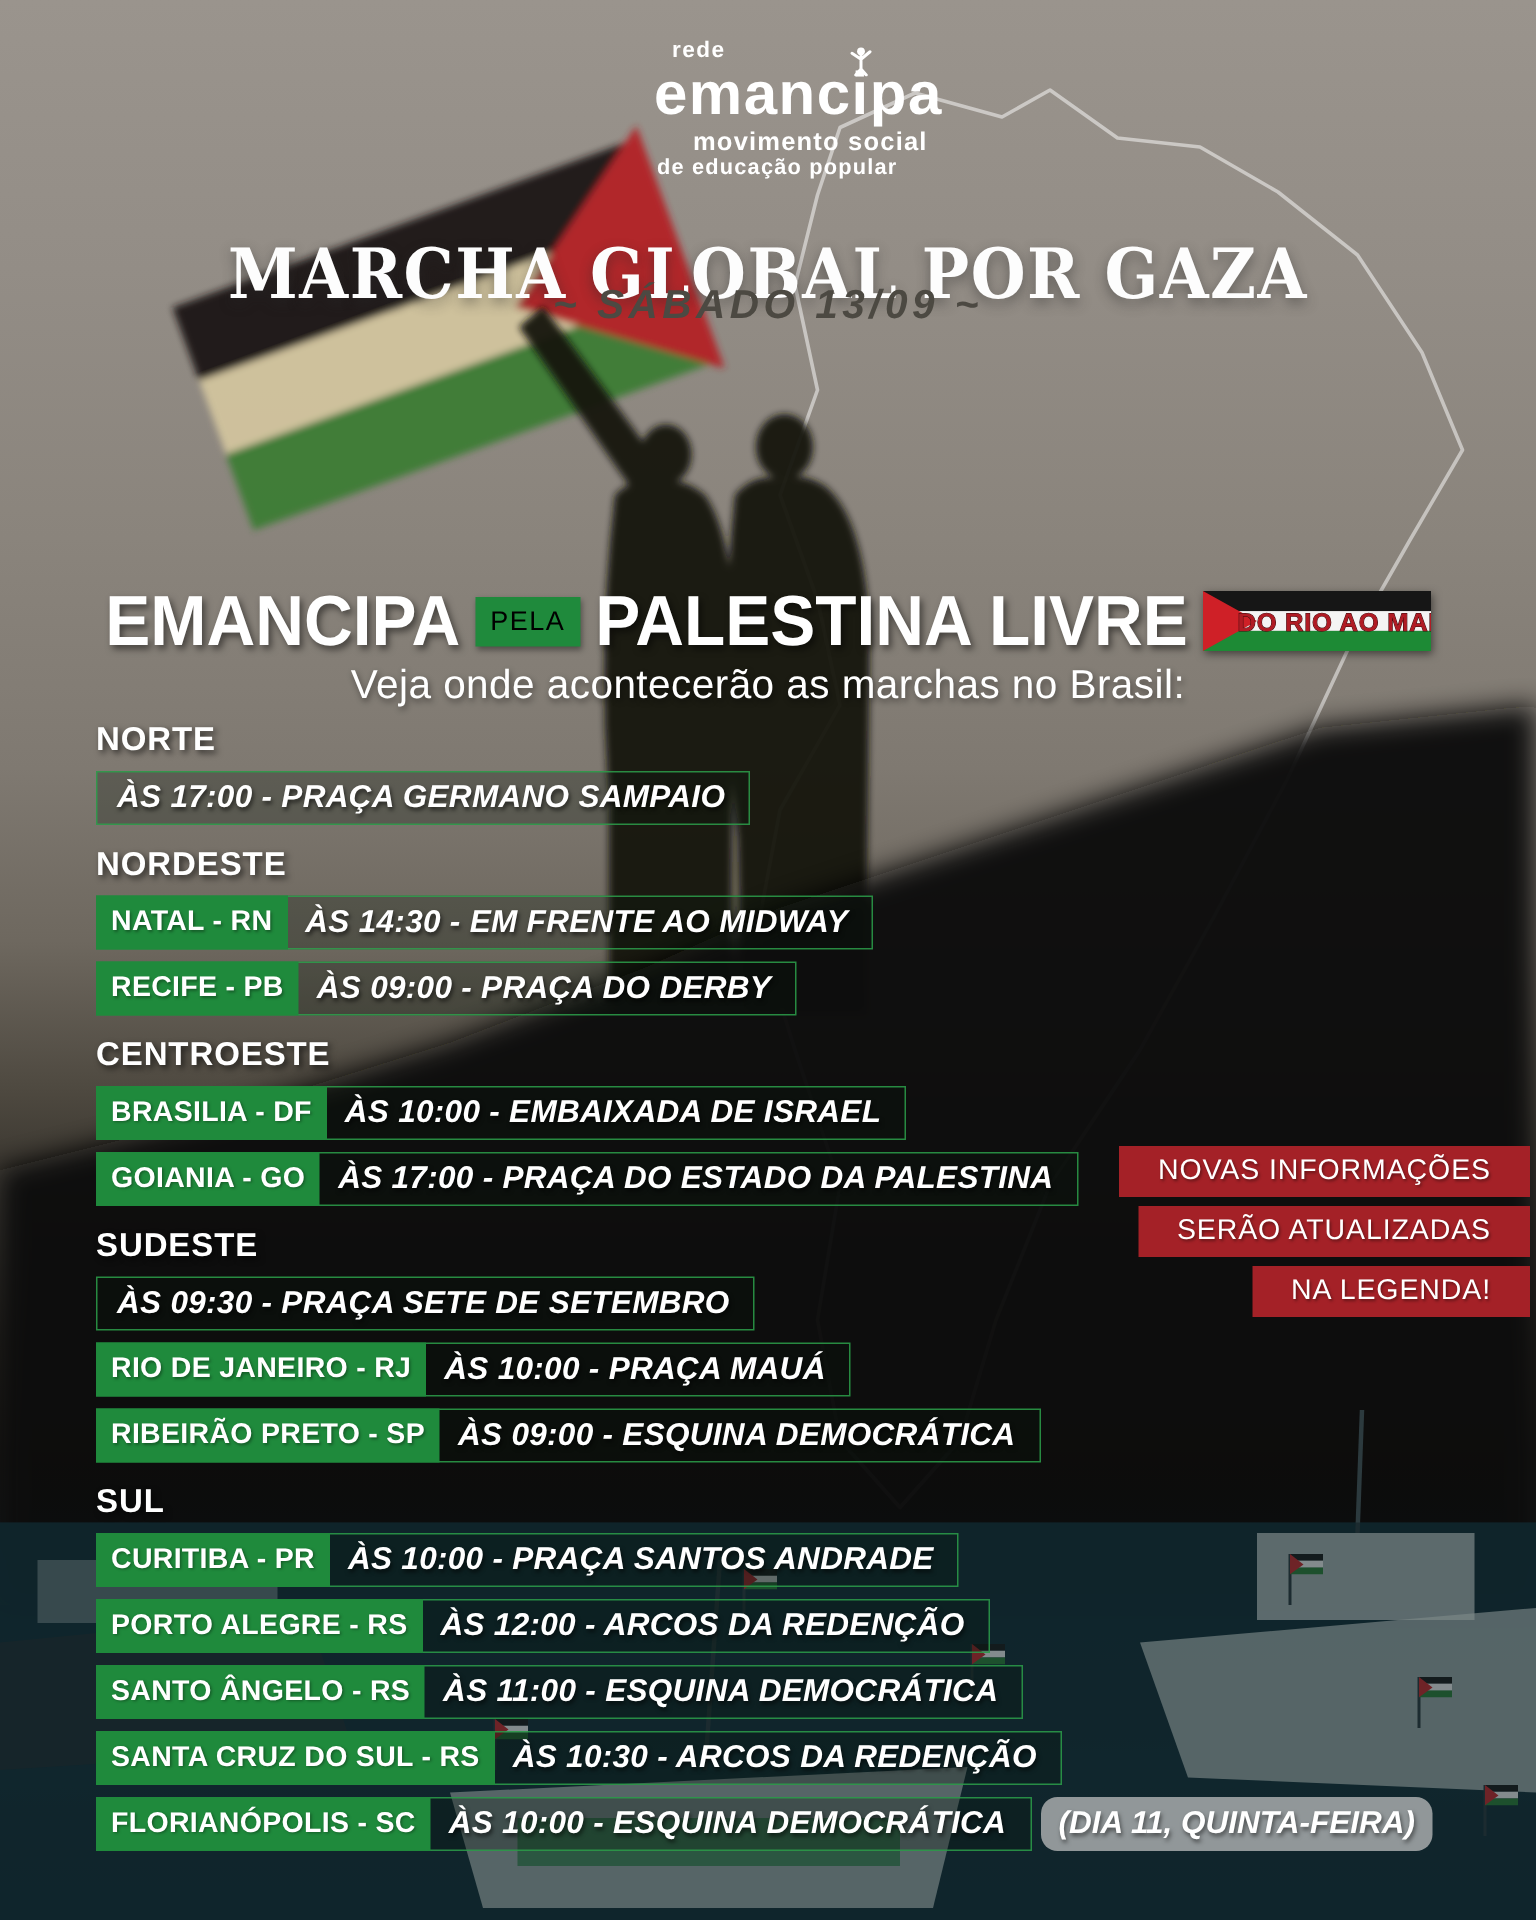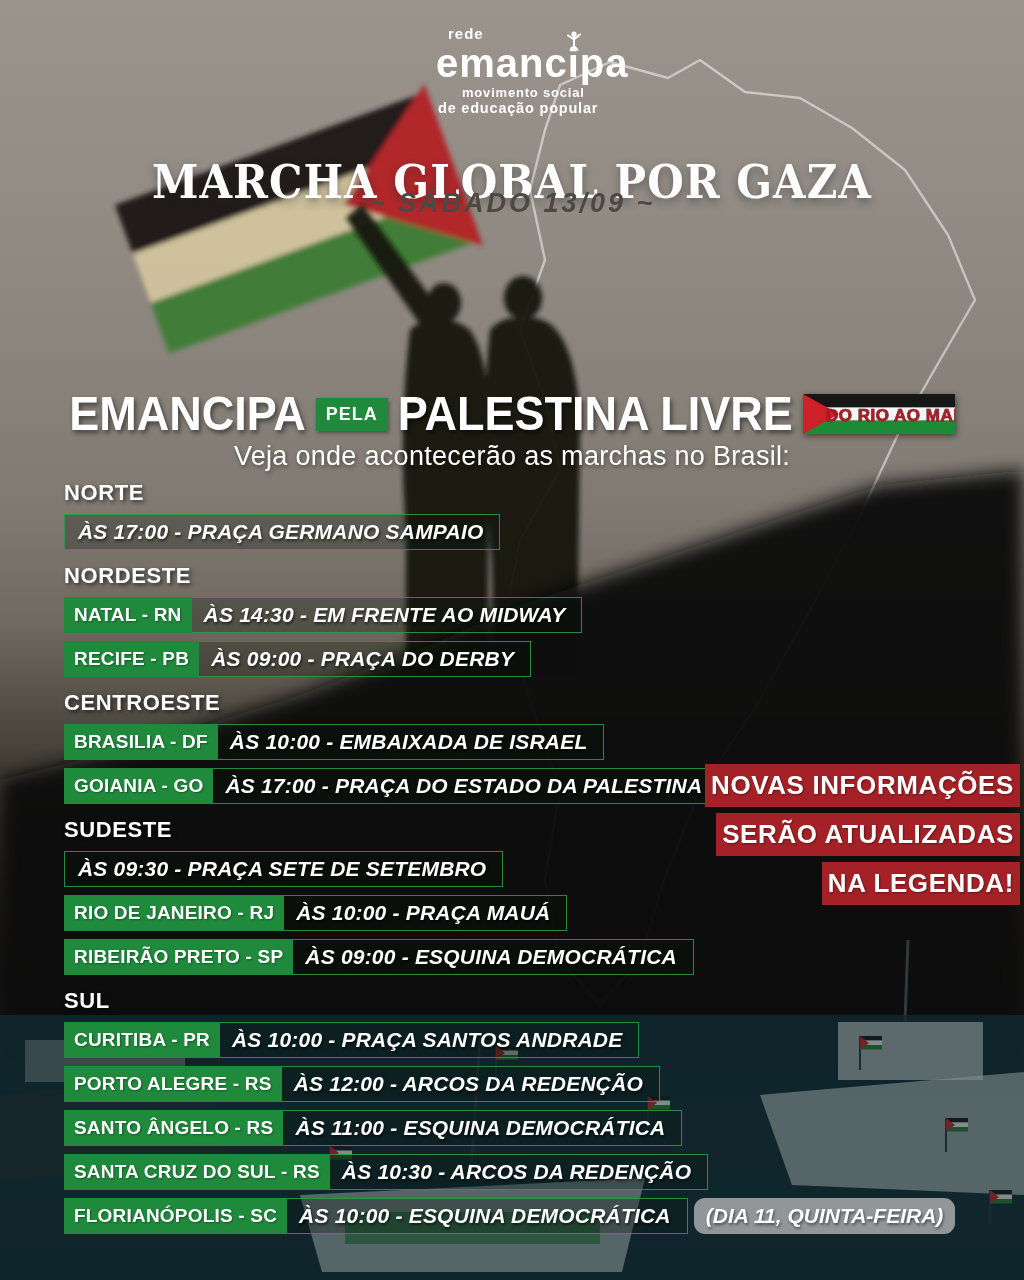--- a/index.html
+++ b/index.html
@@ -13,35 +13,35 @@
   }
   .bg-layer{position:absolute;inset:0;pointer-events:none;}
   .z1{z-index:1}.z2{z-index:2}.z3{z-index:3}
   .content{position:absolute;z-index:6;}
 
   
   .logo{left:436px;top:26px;color:#fff;line-height:1;}
   .logo .kicker{font-size:15px;font-weight:700;letter-spacing:1px;margin-left:12px;}
   .logo .name{position:relative;font-size:40px;font-weight:800;letter-spacing:1px;margin-top:2px;}
   .logo .person{position:absolute;left:129px;top:-12px;}
-  .logo .tag1{font-size:13px;font-weight:700;letter-spacing:.8px;margin:3px 0 0 26px;}
+  .logo .tag1{font-size:17px;font-weight:700;letter-spacing:.8px;margin:3px 0 0 26px;}
   .logo .tag2{font-size:14.5px;font-weight:700;letter-spacing:.8px;margin:2px 0 0 2px;}
 
   
   .title{left:0;top:130px;width:100%;text-align:center;color:#fdfdfd;
     font-family:"DejaVu Serif",serif;font-weight:700;font-size:42px;letter-spacing:1px;
     transform:scaleY(1.1);text-shadow:0 3px 8px rgba(40,40,40,.45);}
   .subtitle{left:0;top:188px;width:100%;text-align:center;color:#4c4942;
     font-style:italic;font-weight:700;font-size:27px;letter-spacing:3px;}
 
   
   .banner-line{left:0;top:388px;width:100%;display:flex;justify-content:center;align-items:center;gap:10px;}
   .banner-big{color:#fff;font-weight:800;font-size:45px;letter-spacing:0;
     text-shadow:2px 3px 5px rgba(0,0,0,.5);transform:scaleY(1.05);}
-  .pela-box{background:#1f8a3c;color:#ffffff;font-weight:700;font-size:18px;letter-spacing:1px;
+  .pela-box{background:#1f8a3c;color:#000000;font-weight:400;font-size:18px;letter-spacing:1px;
     padding:6px 10px;box-shadow:1px 2px 4px rgba(0,0,0,.4);}
   .flag-banner{display:block;filter:drop-shadow(1px 2px 3px rgba(0,0,0,.5));}
 
   .intro{left:0;top:441px;width:100%;text-align:center;color:#fff;
     font-size:27px;font-weight:500;letter-spacing:.3px;text-shadow:1px 2px 4px rgba(0,0,0,.45);}
 
   
   .schedule{left:64px;top:480px;display:flex;flex-direction:column;}
   .region{display:flex;flex-direction:column;gap:8px;margin-bottom:7px;align-items:flex-start;}
   .region-title{margin:6px 0 0;color:#fff;font-size:22px;font-weight:800;letter-spacing:.6px;
@@ -55,22 +55,22 @@
     text-shadow:1px 1px 2px rgba(0,0,0,.35);}
   .event-info{color:#fff;font-weight:700;font-style:italic;font-size:21px;letter-spacing:.2px;
     padding:5px 16px 5px 13px;white-space:nowrap;display:flex;align-items:center;
     text-shadow:1px 2px 3px rgba(0,0,0,.6);}
   .event-note{background:rgba(195,195,195,.72);color:#fff;font-weight:700;font-style:italic;
     font-size:21px;padding:5px 12px;margin-left:6px;white-space:nowrap;display:flex;align-items:center;
     text-shadow:1px 2px 3px rgba(0,0,0,.5);border-radius:11px;}
 
   
   .notice{right:4px;top:764px;display:flex;flex-direction:column;align-items:flex-end;gap:6px;}
-  .notice-line{background:#a42127;color:#fff;font-weight:700;font-size:26px;letter-spacing:.6px;
-    padding:6px 6px;white-space:nowrap;text-shadow:1px 1px 2px rgba(0,0,0,.4);}
+  .notice-line{background:#a42127;color:#fff;font-weight:400;font-size:19px;letter-spacing:.6px;
+    padding:6px 26px;white-space:nowrap;text-shadow:1px 1px 2px rgba(0,0,0,.4);}
 </style>
 </head>
 <body>
 
 <div class="poster">
 
   <svg class="bg-layer z1" width="1024" height="1280" viewBox="0 0 1024 1280">
     <path d="M 560 85 L 610 62 L 668 78 L 700 60 L 745 92 L 800 98 L 852 128 L 905 170
              L 948 235 L 975 300 L 940 360 L 900 430 L 858 520 L 810 610 L 760 700
              L 700 790 L 664 880 L 640 960 L 600 1005 L 560 960 L 545 880 L 560 790

